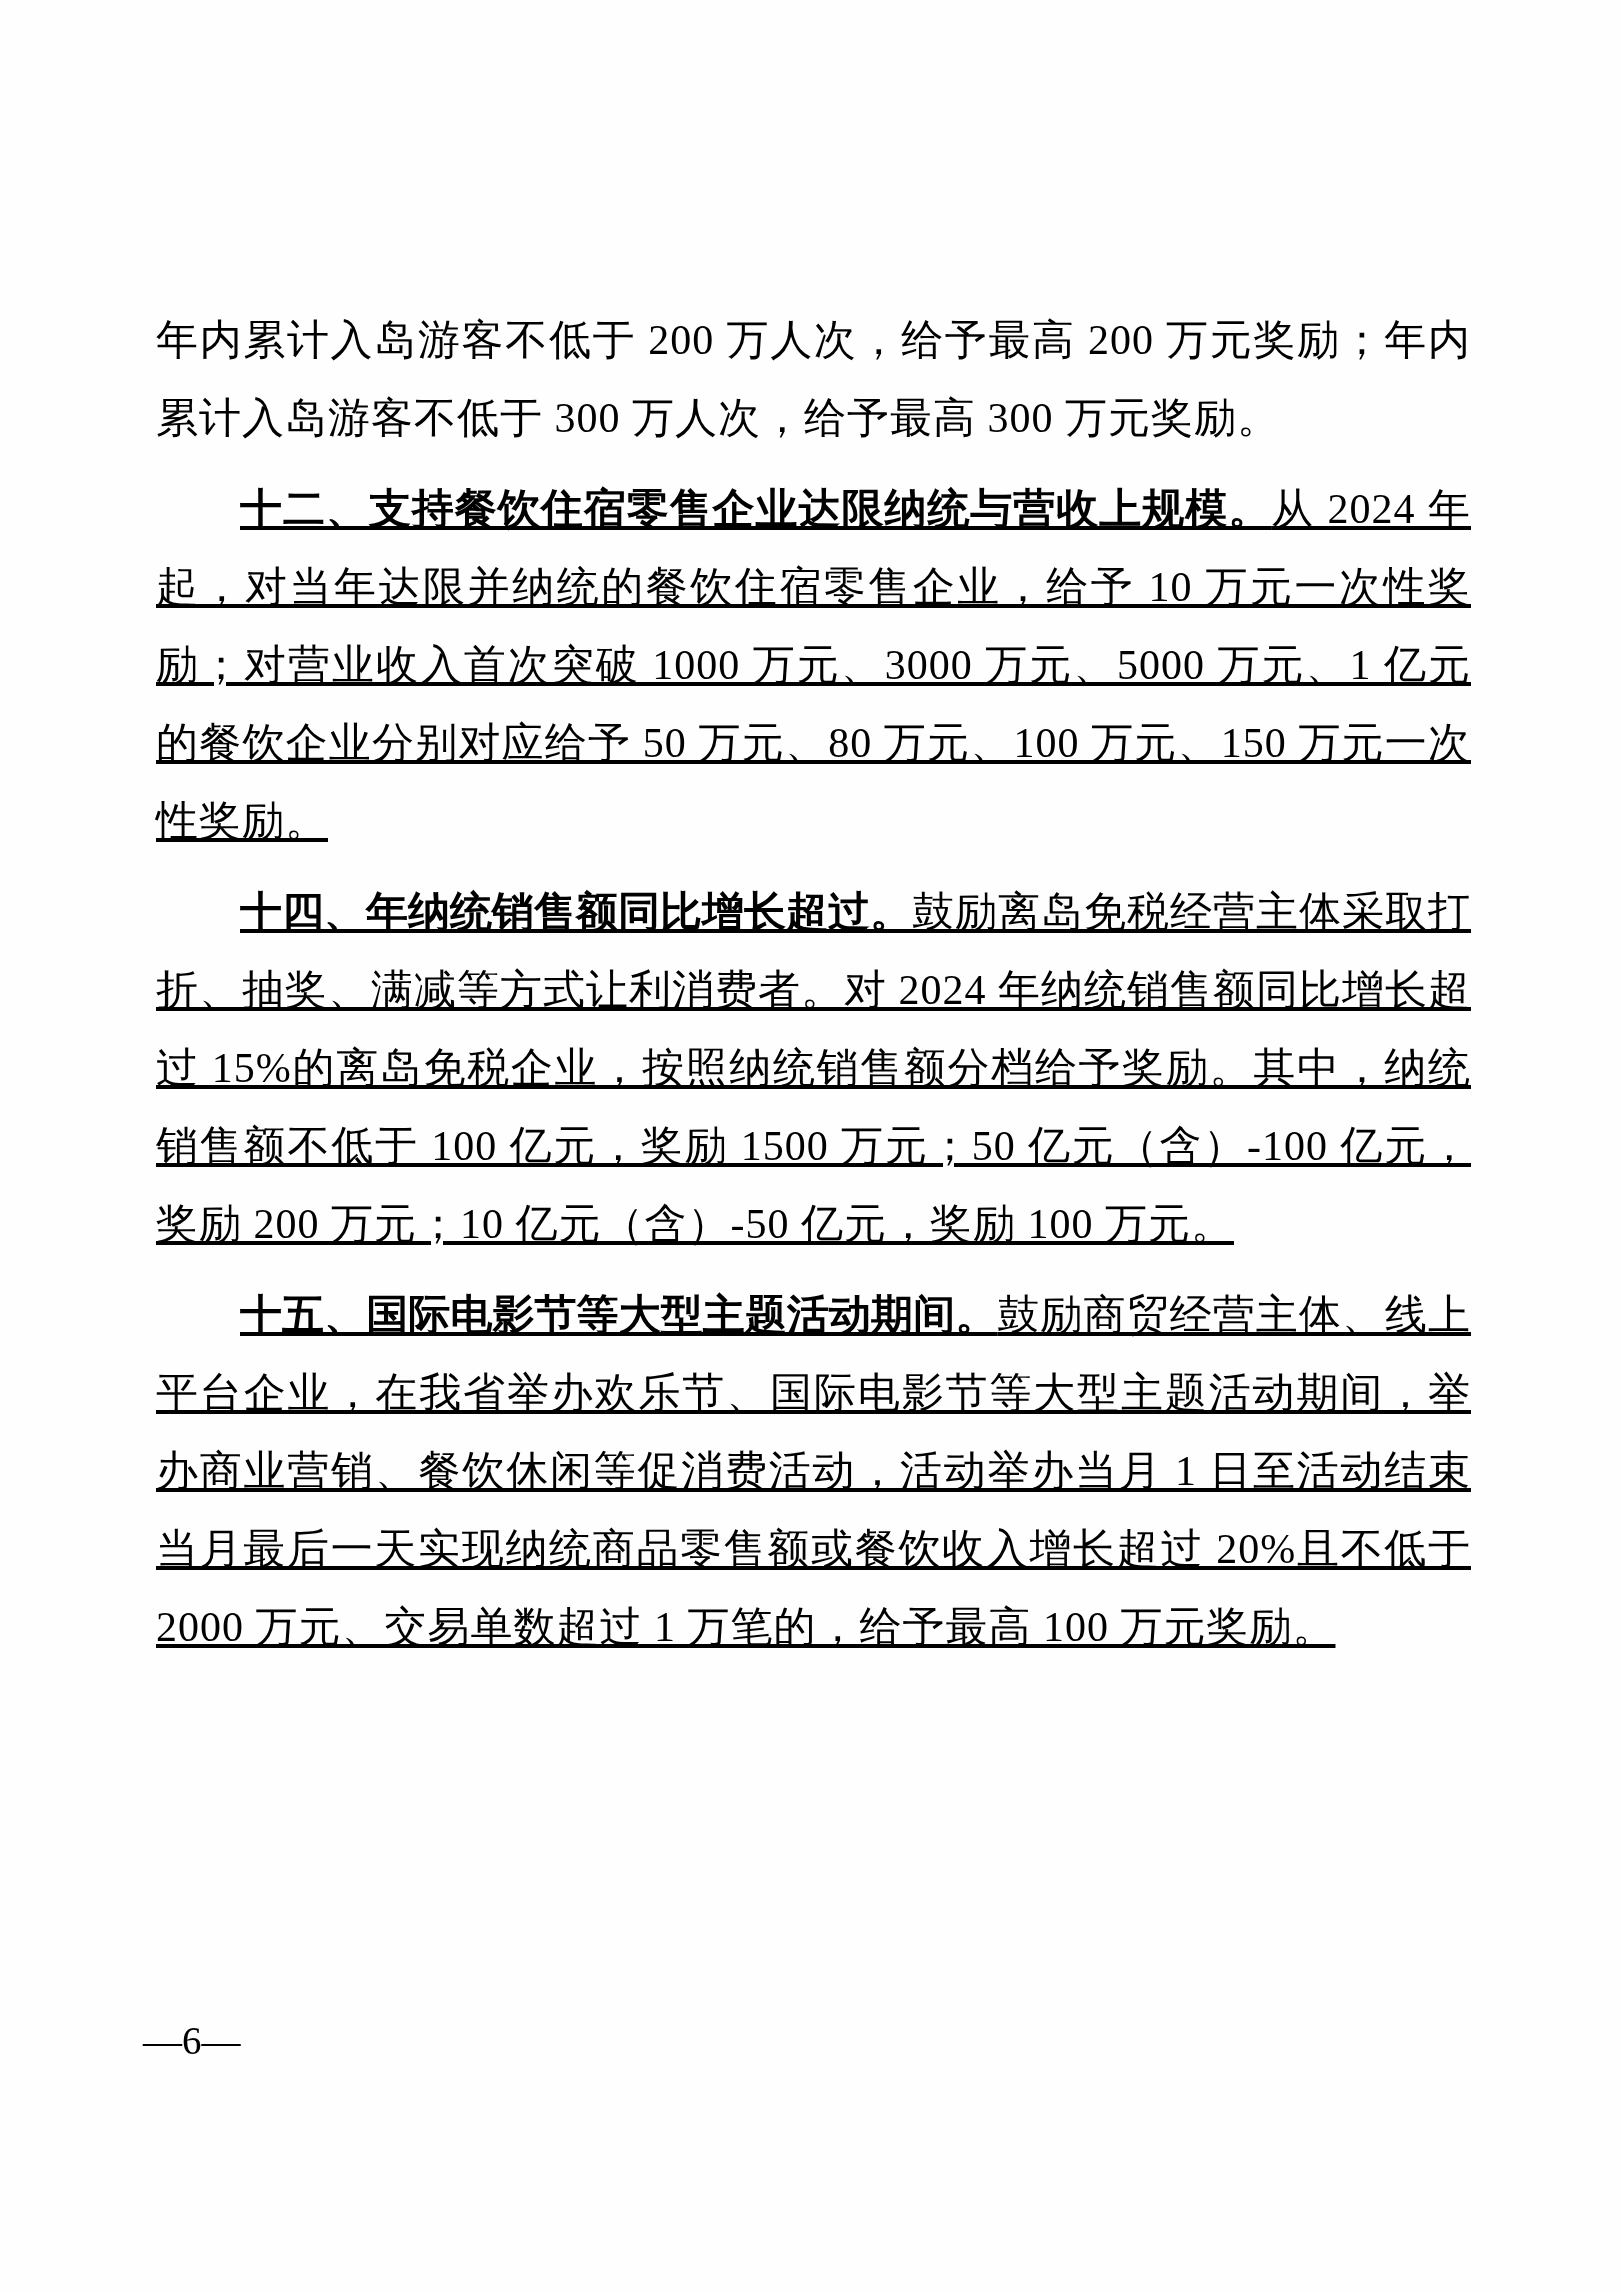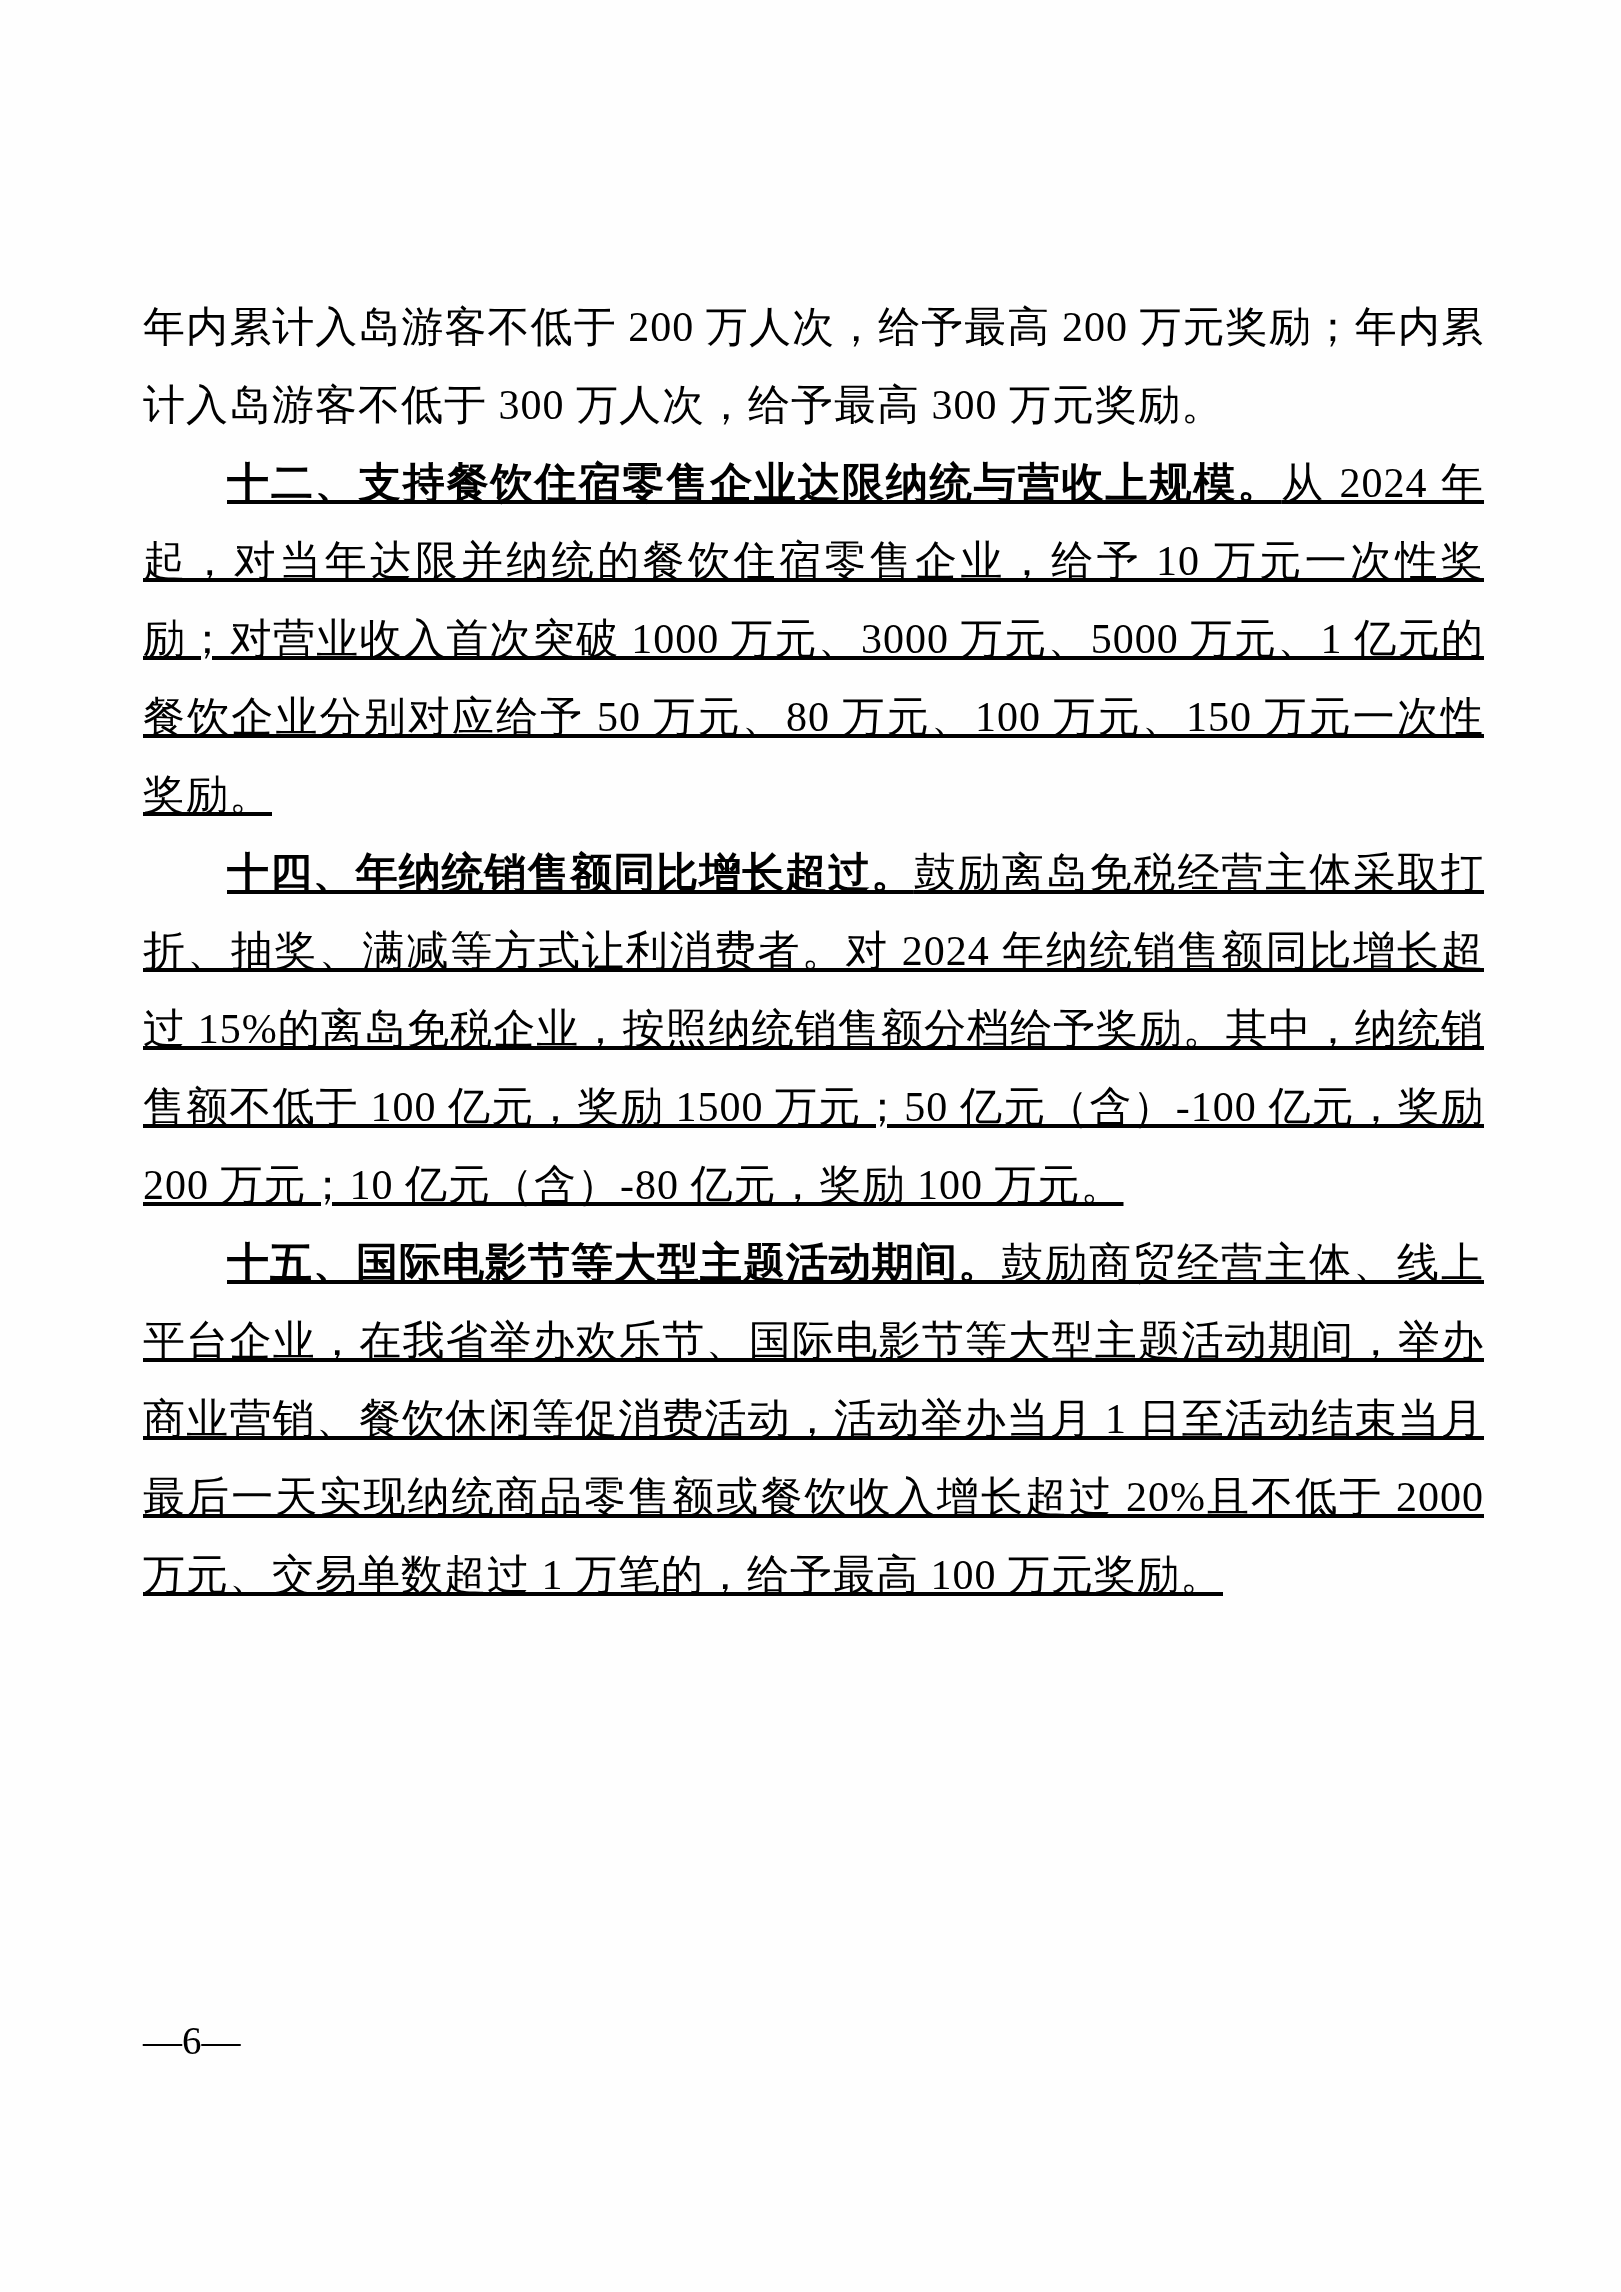--- a/index.html
+++ b/index.html
@@ -16,21 +16,21 @@
     box-sizing: border-box;
     padding: 288px 137px 0 143px;
     font-family: "Liberation Serif", "DejaVu Serif", serif;
     color: #000;
     overflow: hidden;
   }
   .doc-body {
     width: 100%;
   }
   .para {
-    margin: 0;
+    margin: 13px;
     font-size: 42px;
     line-height: 78px;
     text-align: justify;
     text-align-last: left;
     letter-spacing: 1px;
     word-break: break-all;
   }
   .para.indent {
     text-indent: 2em;
     text-decoration: underline;
@@ -54,21 +54,21 @@
 <body>
 
 <div class="page">
   <div class="doc-body">
 
     <p class="para"><span>年内累计入岛游客不低于 200 万人次，给予最高 200 万元奖励；年内累计入岛游客不低于 300 万人次，给予最高 300 万元奖励。</span></p>
 
     <p class="para indent"><span class="lead">十二、支持餐饮住宿零售企业达限纳统与营收上规模。</span><span>从 2024 年起，对当年达限并纳统的餐饮住宿零售企业，给予 10 万元一次性奖励；对营业收入首次突破 1000 万元、3000 万元、5000 万元、1 亿元的餐饮企业分别对应给予 50 万元、80 万元、100 万元、150 万元一次性奖励。</span></p>
 
 
-    <p class="para indent"><span class="lead">十四、年纳统销售额同比增长超过。</span><span>鼓励离岛免税经营主体采取打折、抽奖、满减等方式让利消费者。对 2024 年纳统销售额同比增长超过 15%的离岛免税企业，按照纳统销售额分档给予奖励。其中，纳统销售额不低于 100 亿元，奖励 1500 万元；50 亿元（含）-100 亿元，奖励 200 万元；10 亿元（含）-80 亿元，奖励 100 万元。</span></p>
+    <p class="para indent"><span class="lead">十四、年纳统销售额同比增长超过。</span><span>鼓励离岛免税经营主体采取打折、抽奖、满减等方式让利消费者。对 2024 年纳统销售额同比增长超过 15%的离岛免税企业，按照纳统销售额分档给予奖励。其中，纳统销售额不低于 100 亿元，奖励 1500 万元；50 亿元（含）-100 亿元，奖励 200 万元；10 亿元（含）-50 亿元，奖励 100 万元。</span></p>
 
     <p class="para indent"><span class="lead">十五、国际电影节等大型主题活动期间。</span><span>鼓励商贸经营主体、线上平台企业，在我省举办欢乐节、国际电影节等大型主题活动期间，举办商业营销、餐饮休闲等促消费活动，活动举办当月 1 日至活动结束当月最后一天实现纳统商品零售额或餐饮收入增长超过 20%且不低于 2000 万元、交易单数超过 1 万笔的，给予最高 100 万元奖励。</span></p>
 
   </div>
 
   <div class="page-number">—6—</div>
 </div>
 
 
 </body></html>

